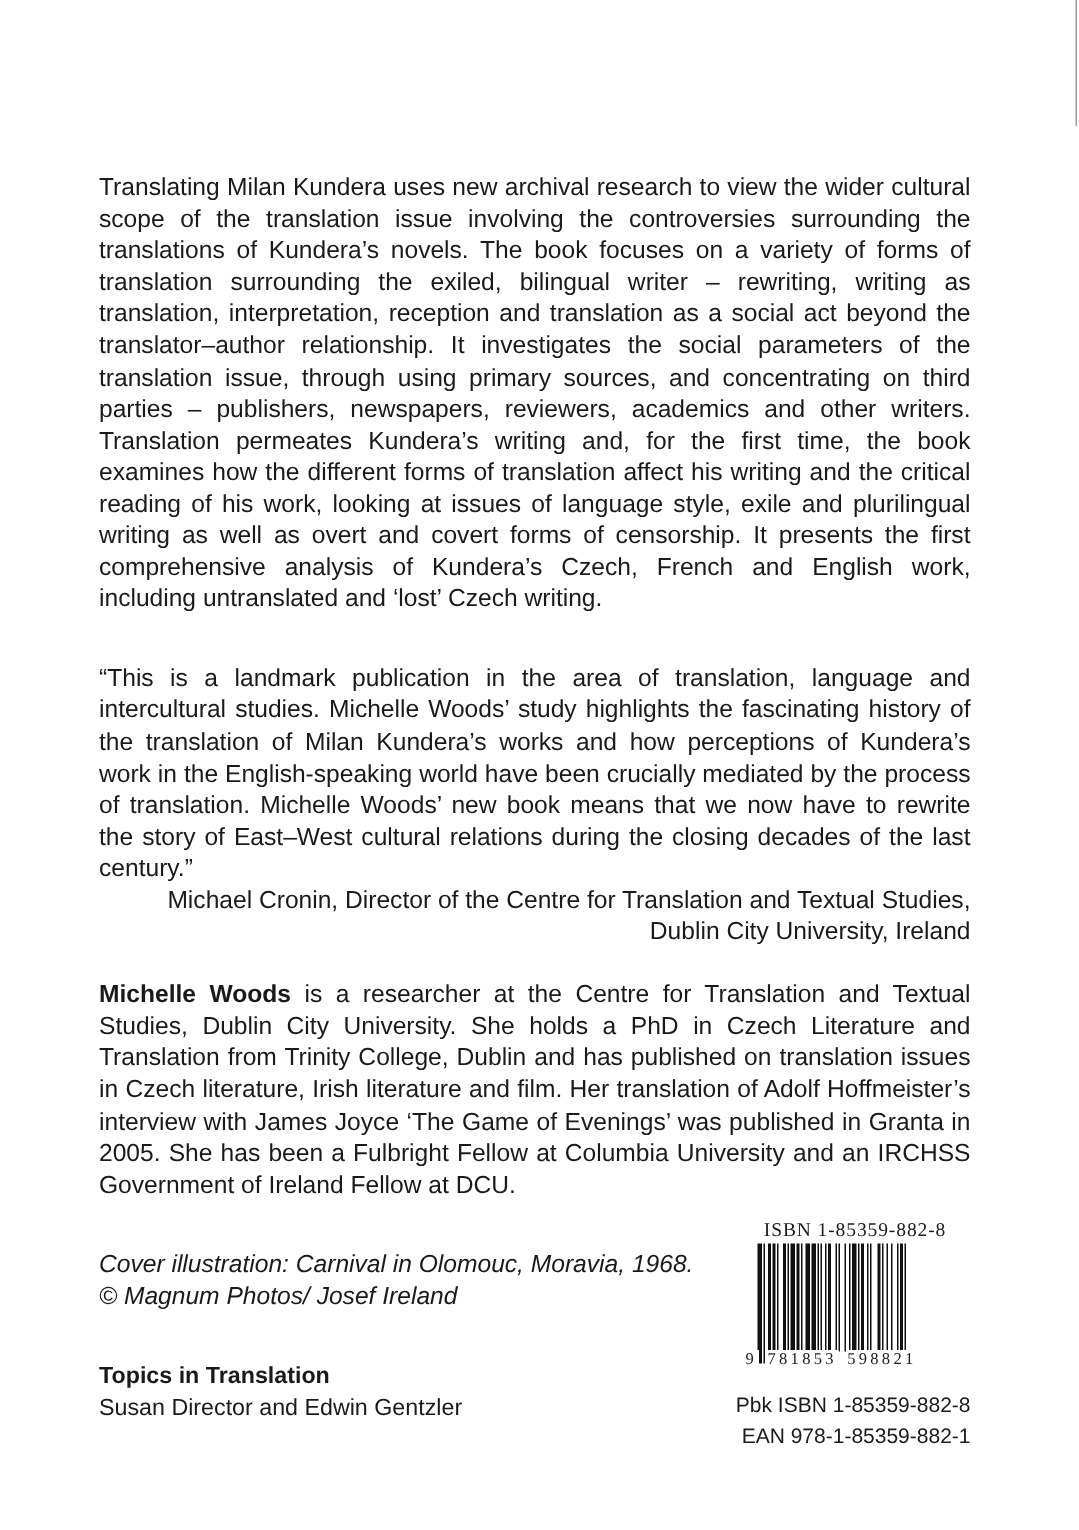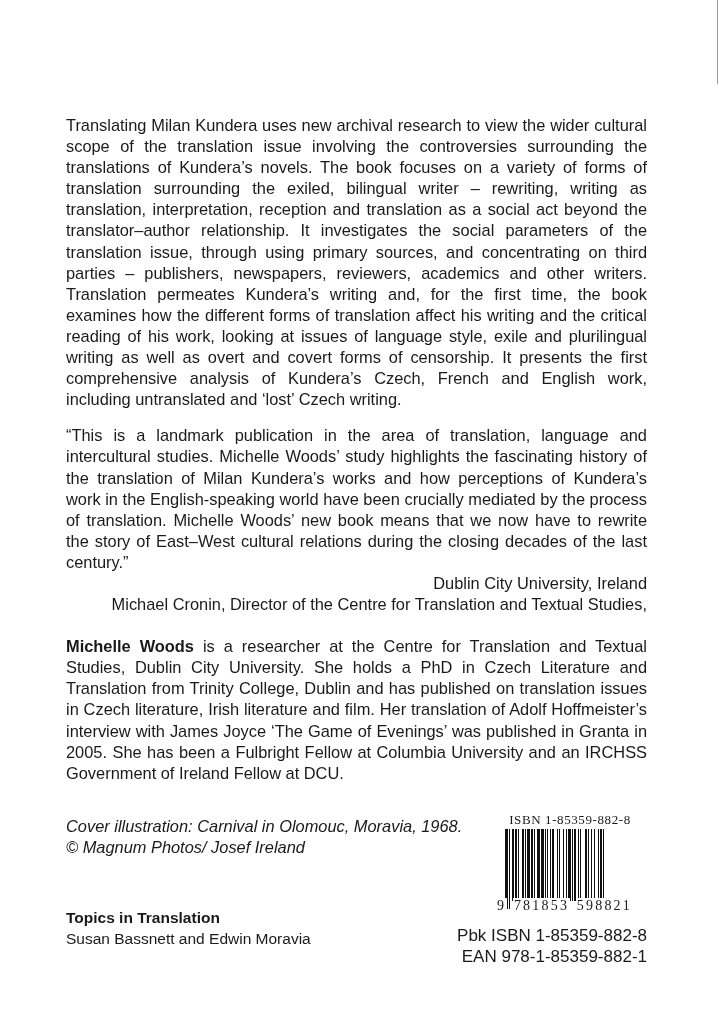--- a/index.html
+++ b/index.html
@@ -36,21 +36,21 @@
     text-align: justify;
     text-align-last: left;
   }
   .italic { }
   .bold { font-weight: bold; }
   .attribution {
     text-align: right;
     margin: 0;
   }
   .attribution .line { display: block; }
-  .quote-block { margin-top: 15px; }
+  .quote-block { margin-top: 32px; }
   .bio-block { margin-top: 21px; }
   .credit-block {
     margin-top: 32px;
     font-style: italic;
   }
   .credit-block .line { display: block; }
 
   .series {
     position: absolute;
     left: 66px;
@@ -86,52 +86,52 @@
   }
   .barcode .bar {
     display: block;
     height: 72px;
     background: #111;
   }
   .barcode .bar.long { height: 80px; }
   .barcode .gap { display: block; height: 72px; }
   .barcode-digits {
     font-family: "Liberation Serif", serif;
-    font-size: 14px;
+    font-size: 11px;
     letter-spacing: 2.2px;
     margin-left: 16px;
     margin-top: -8px;
     line-height: 14px;
     position: relative;
     z-index: 2;
   }
   .barcode-digits span { background: #fff; padding: 0 1px; }
   .pbk {
     position: absolute;
     right: 72px;
     top: 926px;
-    font-size: 17px;
+    font-size: 14px;
     line-height: 20.5px;
     text-align: right;
   }
   .pbk .line { display: block; }
 </style>
 </head>
 <body>
 
 <div class="edge-line"></div>
 
 <div class="content">
   <p class="para"><span class="italic">Translating Milan Kundera</span><span> uses new archival research to view the wider cultural scope of the translation issue involving the controversies surrounding the translations of Kundera’s novels. The book focuses on a variety of forms of translation surrounding the exiled, bilingual writer – rewriting, writing as translation, interpretation, reception and translation as a social act beyond the translator–author relationship. It investigates the social parameters of the translation issue, through using primary sources, and concentrating on third parties – publishers, newspapers, reviewers, academics and other writers. Translation permeates Kundera’s writing and, for the first time, the book examines how the different forms of translation affect his writing and the critical reading of his work, looking at issues of language style, exile and plurilingual writing as well as overt and covert forms of censorship. It presents the first comprehensive analysis of Kundera’s Czech, French and English work, including untranslated and ‘lost’ Czech writing.</span></p>
 
   <div class="quote-block">
     <p class="para italic">“This is a landmark publication in the area of translation, language and intercultural studies. Michelle Woods’ study highlights the fascinating history of the translation of Milan Kundera’s works and how perceptions of Kundera’s work in the English-speaking world have been crucially mediated by the process of translation.  Michelle Woods’ new book means that we now have to rewrite the story of East–West cultural relations during the closing decades of the last century.”</p>
     <p class="attribution">
+      <span class="line">Michael Cronin, Director of the Centre for Translation and Textual Studies,</span>
       <span class="line">Dublin City University, Ireland</span>
-      <span class="line">Michael Cronin, Director of the Centre for Translation and Textual Studies,</span>
     </p>
   </div>
 
   <div class="bio-block">
     <p class="para"><span class="bold">Michelle Woods</span><span> is a researcher at the Centre for Translation and Textual Studies, Dublin City University. She holds a PhD in Czech Literature and Translation from Trinity College, Dublin and has published on translation issues in Czech literature, Irish literature and film. Her translation of Adolf Hoffmeister’s interview with James Joyce ‘The Game of Evenings’ was published in </span><span class="italic">Granta</span><span> in 2005. She has been a Fulbright Fellow at Columbia University and an IRCHSS Government of Ireland Fellow at DCU.</span></p>
   </div>
 
   <div class="credit-block">
     <span class="line">Cover illustration: Carnival in Olomouc, Moravia, 1968.</span>
     <span class="line">© Magnum Photos/ Josef Ireland</span>
@@ -204,19 +204,19 @@
       <span class="bar long" style="width: 2.1px;"></span>
       <span class="gap" style="width: 1.05px;"></span>
       <span class="bar long" style="width: 1.05px;"></span>
       <span class="gap" style="width: 1.05px;"></span>
     </div>
   <div class="barcode-digits"><span>9</span> <span>781853</span> <span>598821</span></div>
 </div>
 
 <div class="series">
   <span class="line series-title">Topics in Translation</span>
-  <span class="line">Susan Bassnett and Edwin Moravia</span>
+  <span class="line">Susan Director and Edwin Gentzler</span>
 </div>
 
 <div class="pbk">
   <span class="line">Pbk ISBN 1-85359-882-8</span>
   <span class="line">EAN 978-1-85359-882-1</span>
 </div>
 
 </body></html>

